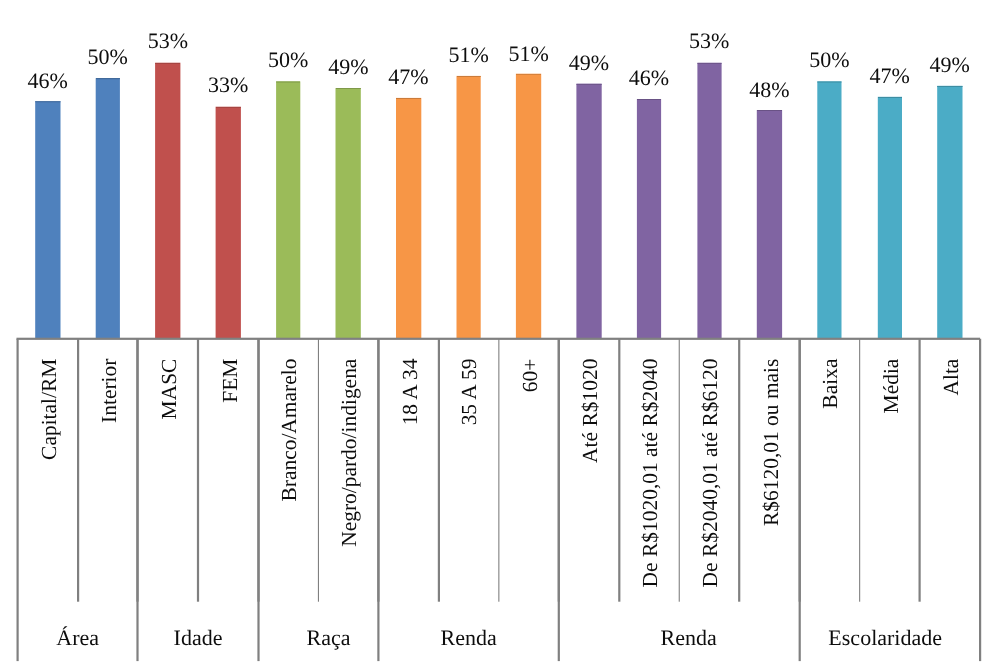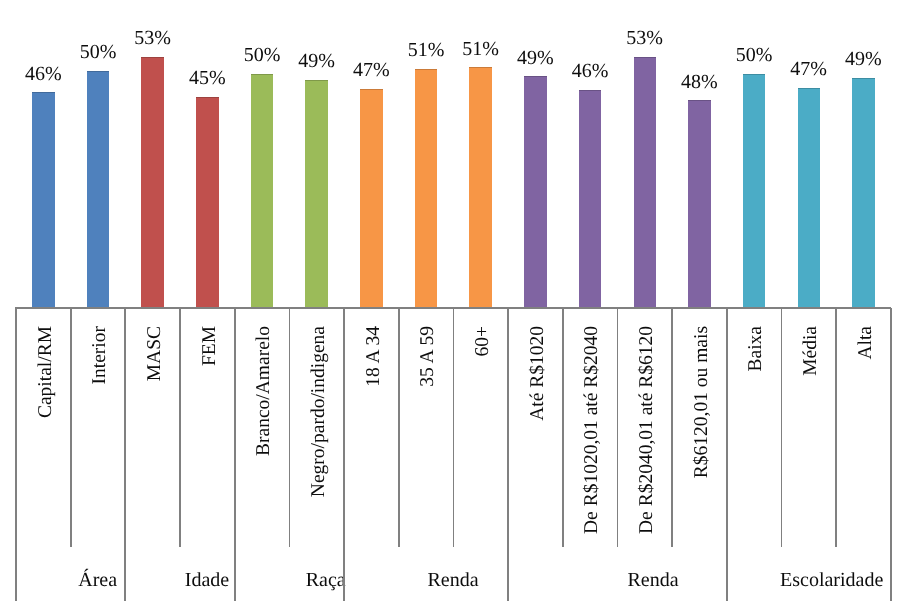--- a/index.html
+++ b/index.html
@@ -3,37 +3,37 @@
 <meta charset="utf-8">
 <style>
   html,body{margin:0;padding:0;background:#ffffff;}
   body{width:916px;height:611px;overflow:hidden;font-family:"Liberation Serif",serif;color:#111;-webkit-font-smoothing:antialiased;text-rendering:geometricPrecision;}
   #chart{position:relative;width:916px;height:611px;}
   .cat,.dlabel,.grp{filter:opacity(1);}
   .bar{position:absolute;bottom:0;}
   .dlabel{position:absolute;font-size:20px;line-height:1;white-space:nowrap;text-align:center;color:#0d0d0d;}
   .catbox{position:absolute;width:220px;height:20px;transform-origin:0 0;transform:rotate(-90deg) translate(-100%,-50%);}
   .cat{position:absolute;right:0;top:0;font-size:19.5px;line-height:20px;white-space:nowrap;color:#0d0d0d;}
-  .grp{position:absolute;font-size:20px;line-height:1;white-space:nowrap;text-align:center;color:#0d0d0d;padding-left:27px;}
+  .grp{position:absolute;font-size:20px;line-height:1;white-space:nowrap;text-align:center;color:#0d0d0d;}
   .sep{position:absolute;background:#808080;}
   .axis{position:absolute;height:2px;background:#808080;}
 </style>
 </head>
 <body>
 
 <div id="chart">
   <div id="plot-area">
       <div class="bar" style="left:32.135000000000005px;bottom:303.2px;width:22.4px;height:215.48899999999998px;background:#4F81BD;box-shadow:inset 0 1px 0 rgb(65,106,155);"></div>
       <div class="dlabel" style="left:3.335000000000001px;top:63.511000000000045px;width:80px;">46%</div>
       <div class="bar" style="left:86.80499999999999px;bottom:303.2px;width:22.4px;height:236.6615px;background:#4F81BD;box-shadow:inset 0 1px 0 rgb(65,106,155);"></div>
       <div class="dlabel" style="left:58.004999999999995px;top:42.33850000000003px;width:80px;">50%</div>
       <div class="bar" style="left:141.47500000000002px;bottom:303.2px;width:22.4px;height:251.24699999999999px;background:#C0504D;box-shadow:inset 0 1px 0 rgb(157,66,63);"></div>
       <div class="dlabel" style="left:112.67500000000001px;top:27.753000000000036px;width:80px;">53%</div>
       <div class="bar" style="left:196.145px;bottom:303.2px;width:22.4px;height:211.2545px;background:#C0504D;box-shadow:inset 0 1px 0 rgb(157,66,63);"></div>
-      <div class="dlabel" style="left:167.345px;top:67.74550000000002px;width:80px;">45%</div>
+      <div class="dlabel" style="left:167.345px;top:67.74550000000002px;width:80px;">33%</div>
       <div class="bar" style="left:250.815px;bottom:303.2px;width:22.4px;height:233.8385px;background:#9BBB59;box-shadow:inset 0 1px 0 rgb(127,153,73);"></div>
       <div class="dlabel" style="left:222.015px;top:45.16150000000001px;width:80px;">50%</div>
       <div class="bar" style="left:305.485px;bottom:303.2px;width:22.4px;height:228.1925px;background:#9BBB59;box-shadow:inset 0 1px 0 rgb(127,153,73);"></div>
       <div class="dlabel" style="left:276.685px;top:50.807500000000026px;width:80px;">49%</div>
       <div class="bar" style="left:360.15500000000003px;bottom:303.2px;width:22.4px;height:218.7825px;background:#F79646;box-shadow:inset 0 1px 0 rgb(203,123,57);"></div>
       <div class="dlabel" style="left:331.355px;top:60.21750000000002px;width:80px;">47%</div>
       <div class="bar" style="left:414.82500000000005px;bottom:303.2px;width:22.4px;height:239.01399999999998px;background:#F79646;box-shadow:inset 0 1px 0 rgb(203,123,57);"></div>
       <div class="dlabel" style="left:386.02500000000003px;top:39.98600000000004px;width:80px;">51%</div>
       <div class="bar" style="left:469.495px;bottom:303.2px;width:22.4px;height:240.4255px;background:#F79646;box-shadow:inset 0 1px 0 rgb(203,123,57);"></div>
       <div class="dlabel" style="left:440.695px;top:38.57450000000002px;width:80px;">51%</div>

